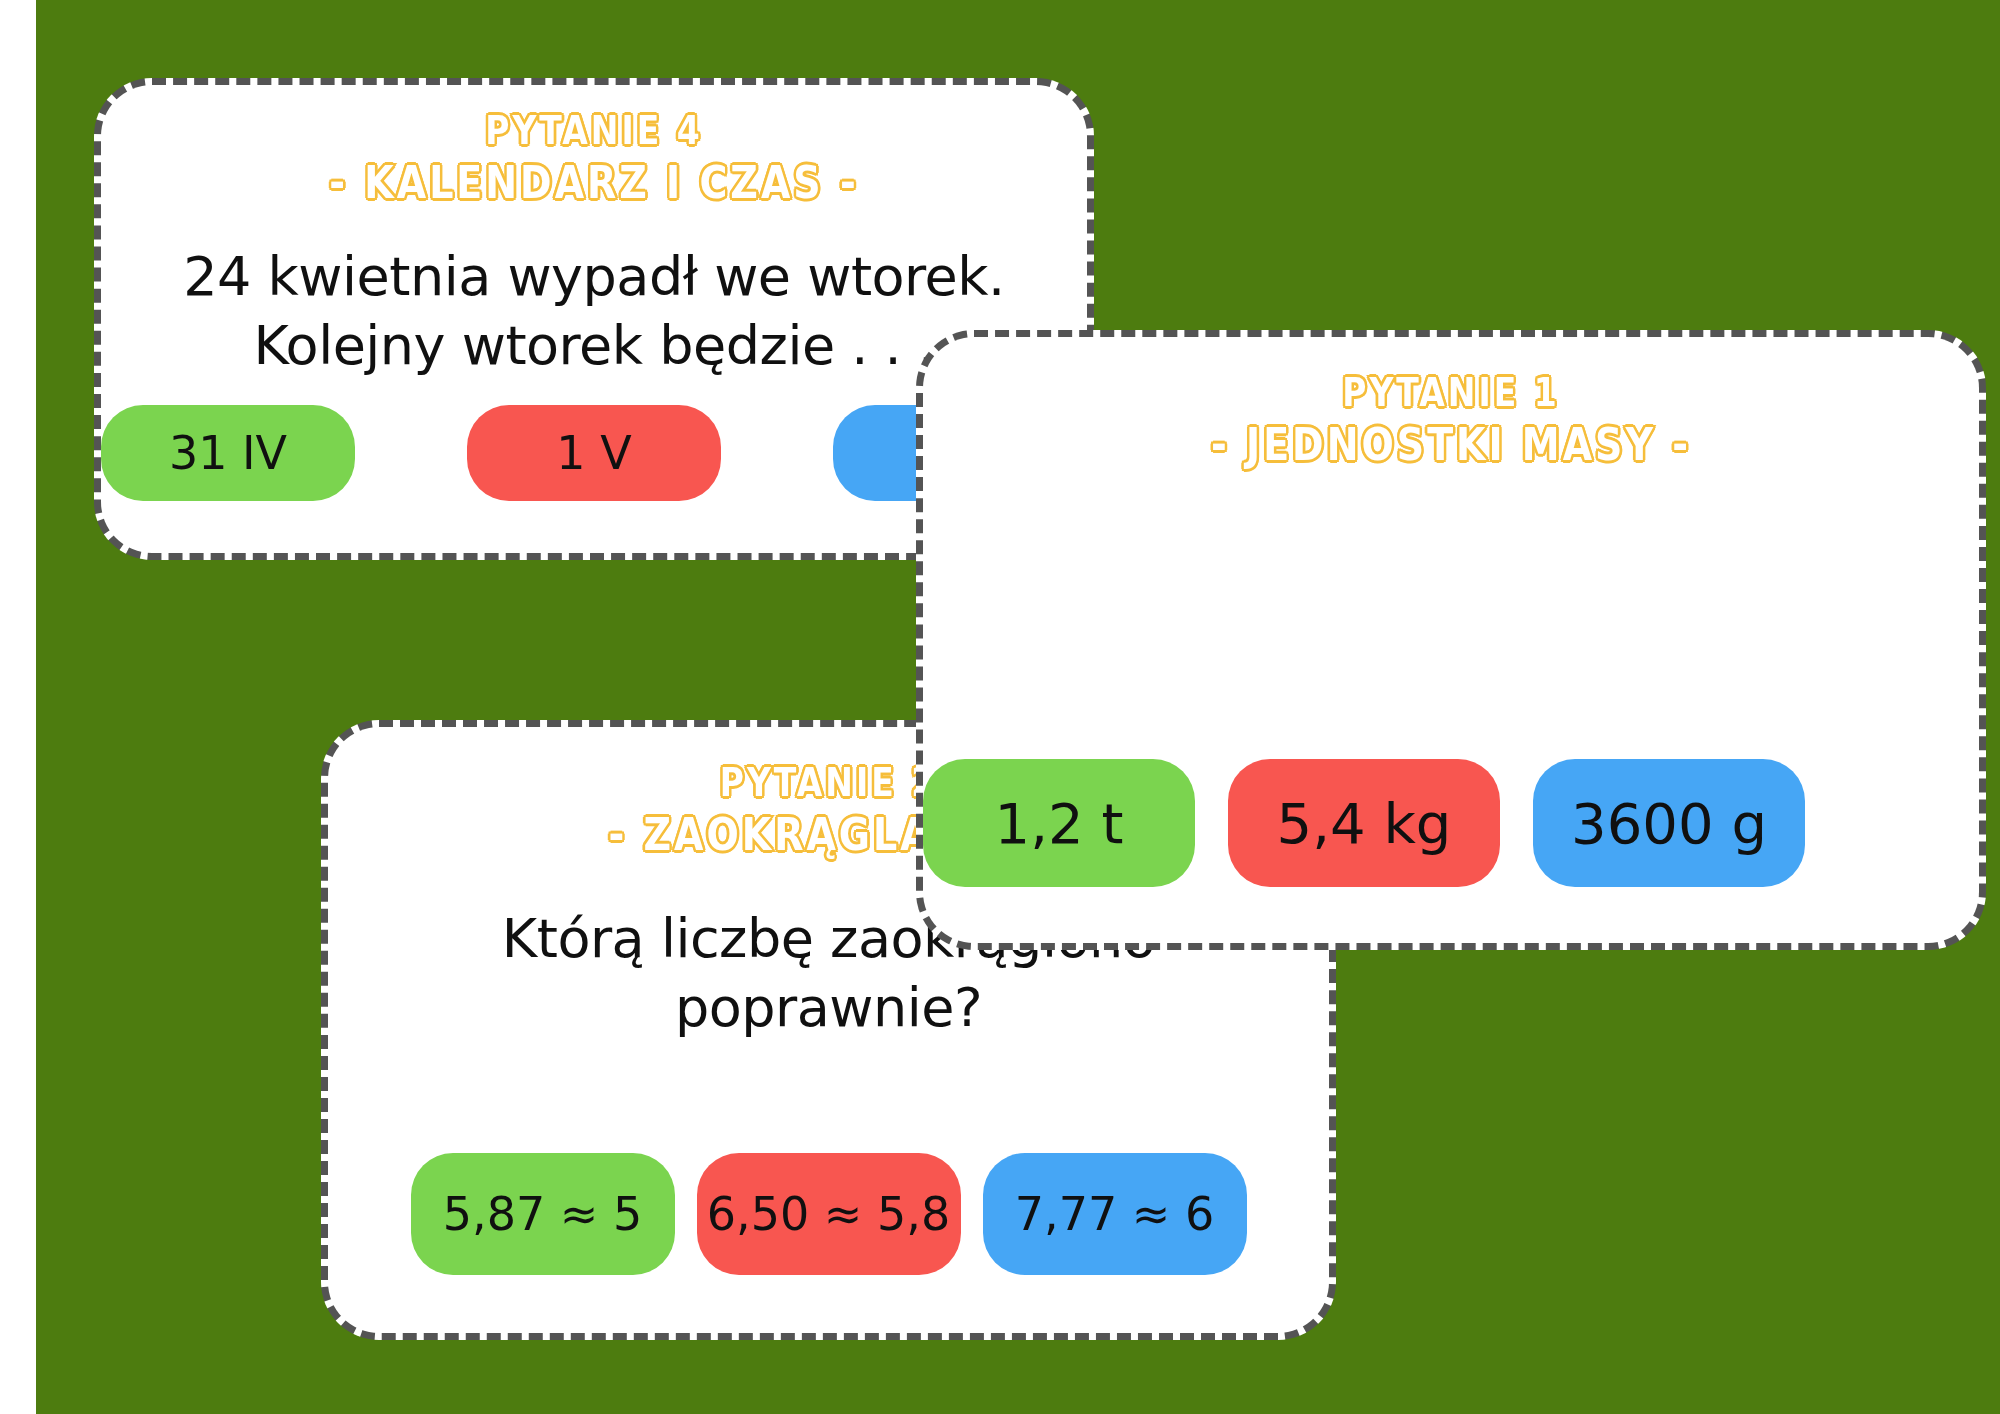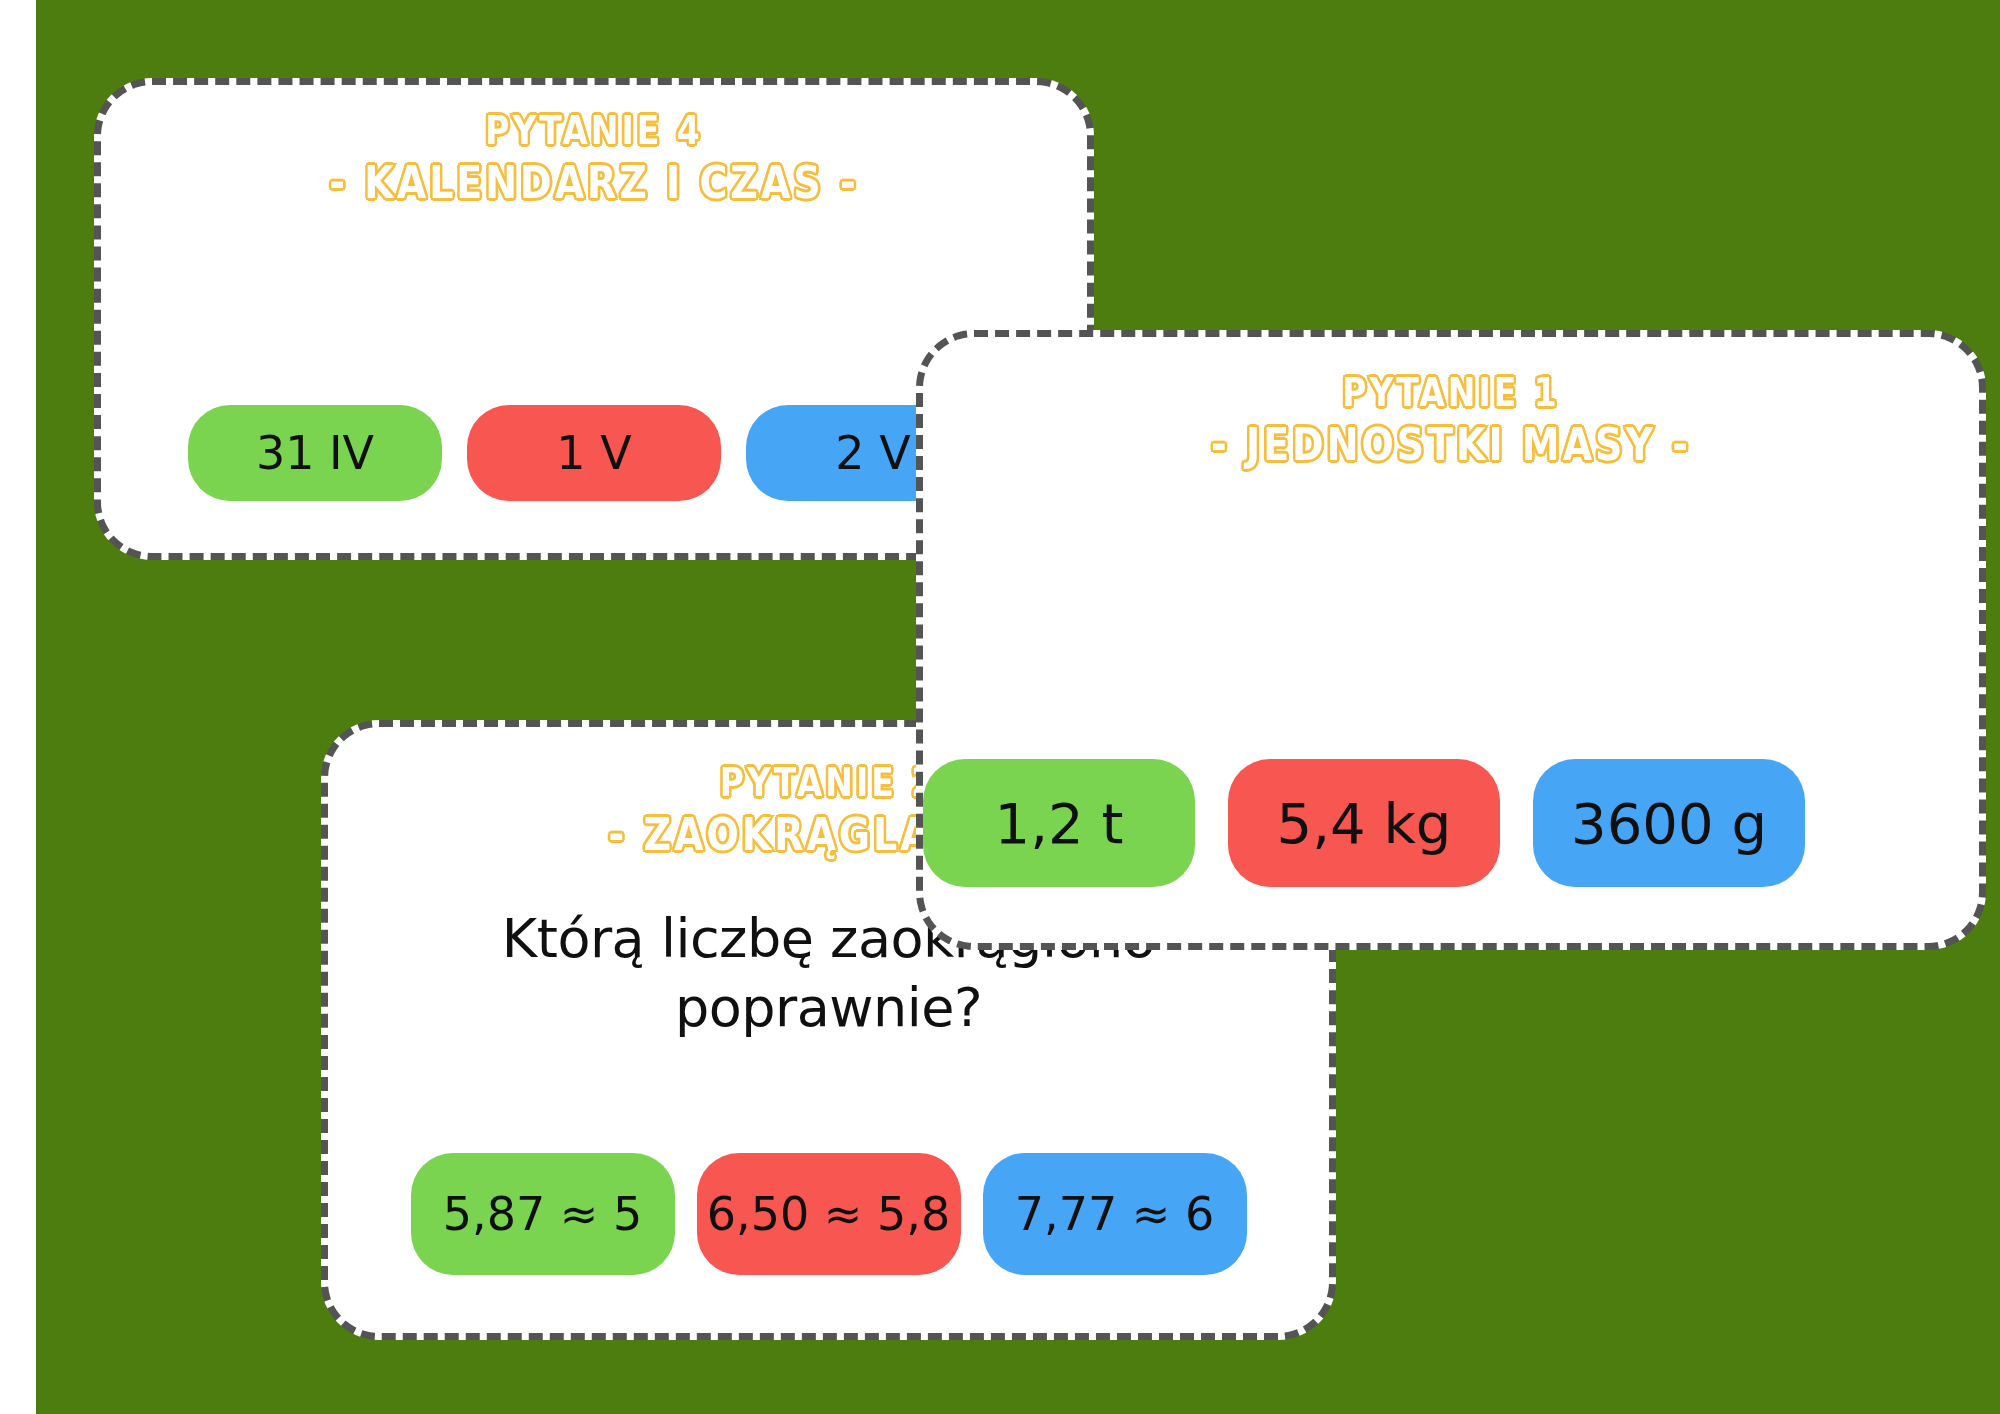--- a/index.html
+++ b/index.html
@@ -99,21 +99,21 @@
     width: 1000px; height: 482px;
     z-index: 1;
     padding-top: 26px;
   }
   #card-calendar .card-title { margin-bottom: 34px; }
   #card-calendar .question { margin-top: 8px; }
   #card-calendar .answers {
     position: absolute;
     left: 0; right: 0;
     top: 320px;
-    justify-content: center;
+    justify-content: space-between;
     gap: 25px;
   }
   #card-calendar .pill { width: 254px; height: 96px; }
 
   
   #card-mass {
     left: 880px; top: 330px;
     width: 1070px; height: 620px;
     z-index: 3;
     padding-top: 36px;
@@ -150,20 +150,24 @@
 <body>
 
 <div class="stage">
 
   <div class="card" id="card-calendar">
     <div class="card-title">
       <span class="title-line l1">PYTANIE 4</span>
       <span class="title-line l2">- KALENDARZ I CZAS -</span>
     </div>
 
+    <div class="question">
+      <span>24 kwietnia wypadł we wtorek.</span><br>
+      <span>Kolejny wtorek będzie . . .</span>
+    </div>
 
     <div class="answers">
       <div class="pill green">31 IV</div>
       <div class="pill red">1 V</div>
       <div class="pill blue">2 V</div>
     </div>
   </div>
 
   <div class="card" id="card-rounding">
     <div class="card-title">

